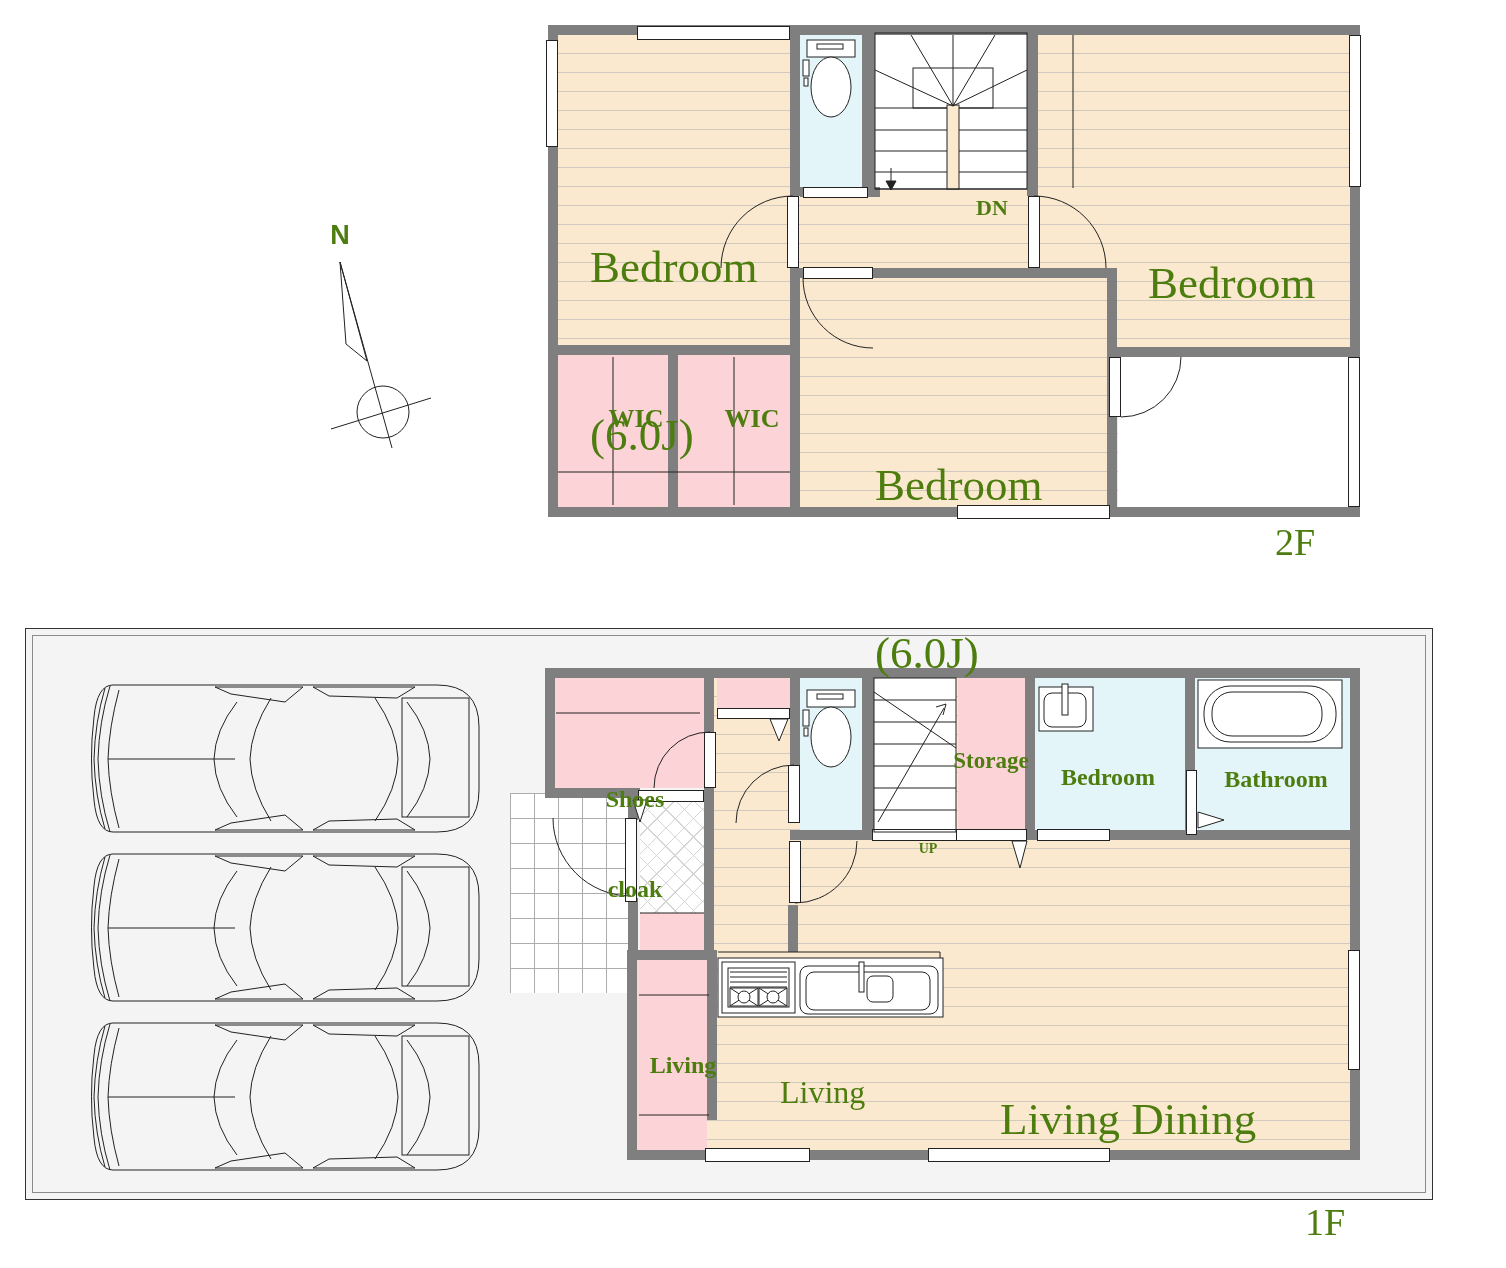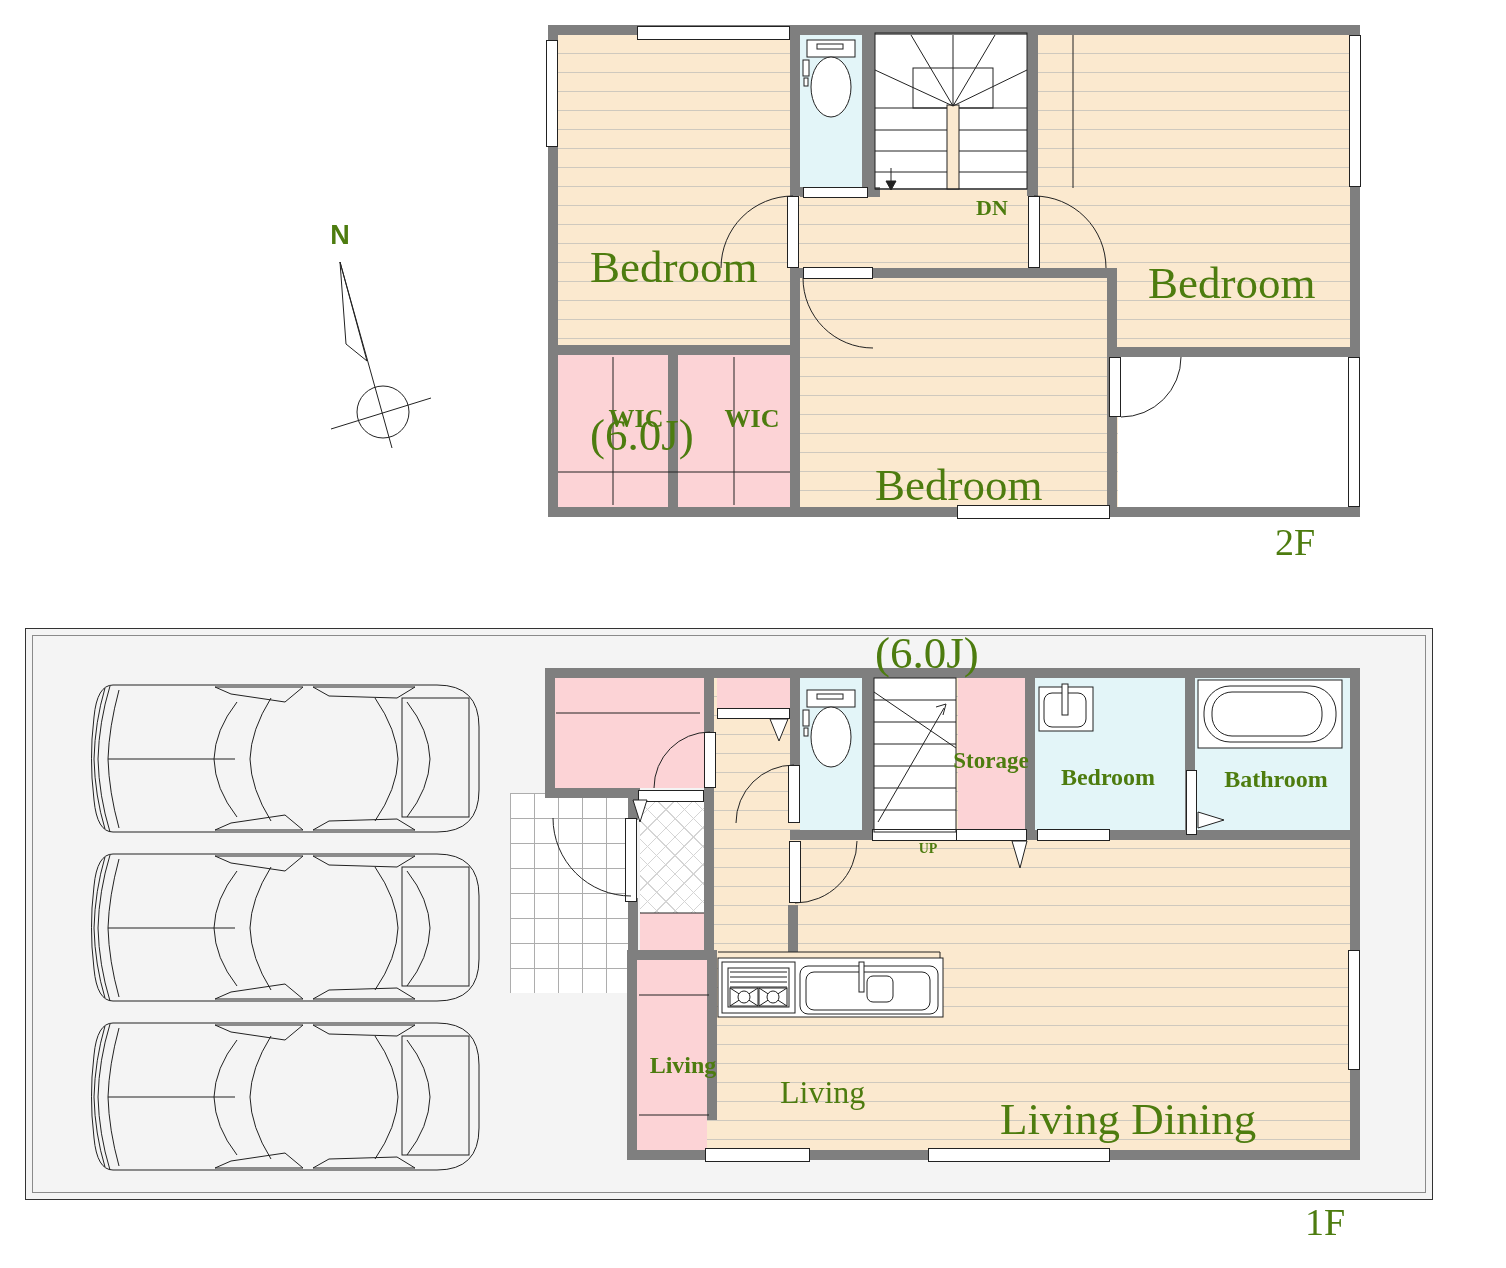--- a/index.html
+++ b/index.html
@@ -232,20 +232,24 @@
   </div>
   <div class="lbl left" style="left:875px;top:344px;font-size:45px;line-height:1.25">
     <span>Bedroom</span>
     <span>(6.0J)</span>
   </div>
   <div class="lbl bold" style="left:586px;top:402px;width:100px;font-size:26px"><span>WIC</span></div>
   <div class="lbl bold" style="left:702px;top:402px;width:100px;font-size:26px"><span>WIC</span></div>
   <div class="lbl bold" style="left:952px;top:194px;width:80px;font-size:22px"><span>DN</span></div>
   <div class="lbl" style="left:1245px;top:518px;width:100px;font-size:38px"><span>2F</span></div>
 
+  <div class="lbl bold" style="left:575px;top:724px;width:120px;font-size:24px;line-height:1.25">
+    <span>Shoes</span>
+    <span>cloak</span>
+  </div>
   <div class="lbl bold" style="left:946px;top:746px;width:90px;font-size:23px"><span>Storage</span></div>
   <div class="lbl bold" style="left:1048px;top:762px;width:120px;font-size:24px"><span>Bedroom</span></div>
   <div class="lbl bold" style="left:1216px;top:764px;width:120px;font-size:24px"><span>Bathroom</span></div>
   <div class="lbl bold" style="left:888px;top:840px;width:80px;font-size:14px"><span>UP</span></div>
   <div class="lbl bold" style="left:633px;top:1050px;width:100px;font-size:24px"><span>Living</span></div>
   <div class="lbl" style="left:780px;top:1072px;font-size:32px"><span>Living</span></div>
   <div class="lbl left" style="left:1000px;top:978px;font-size:45px;line-height:1.25">
     <span>Living Dining</span>
     <span>(LDK   15.3J)</span>
   </div>

